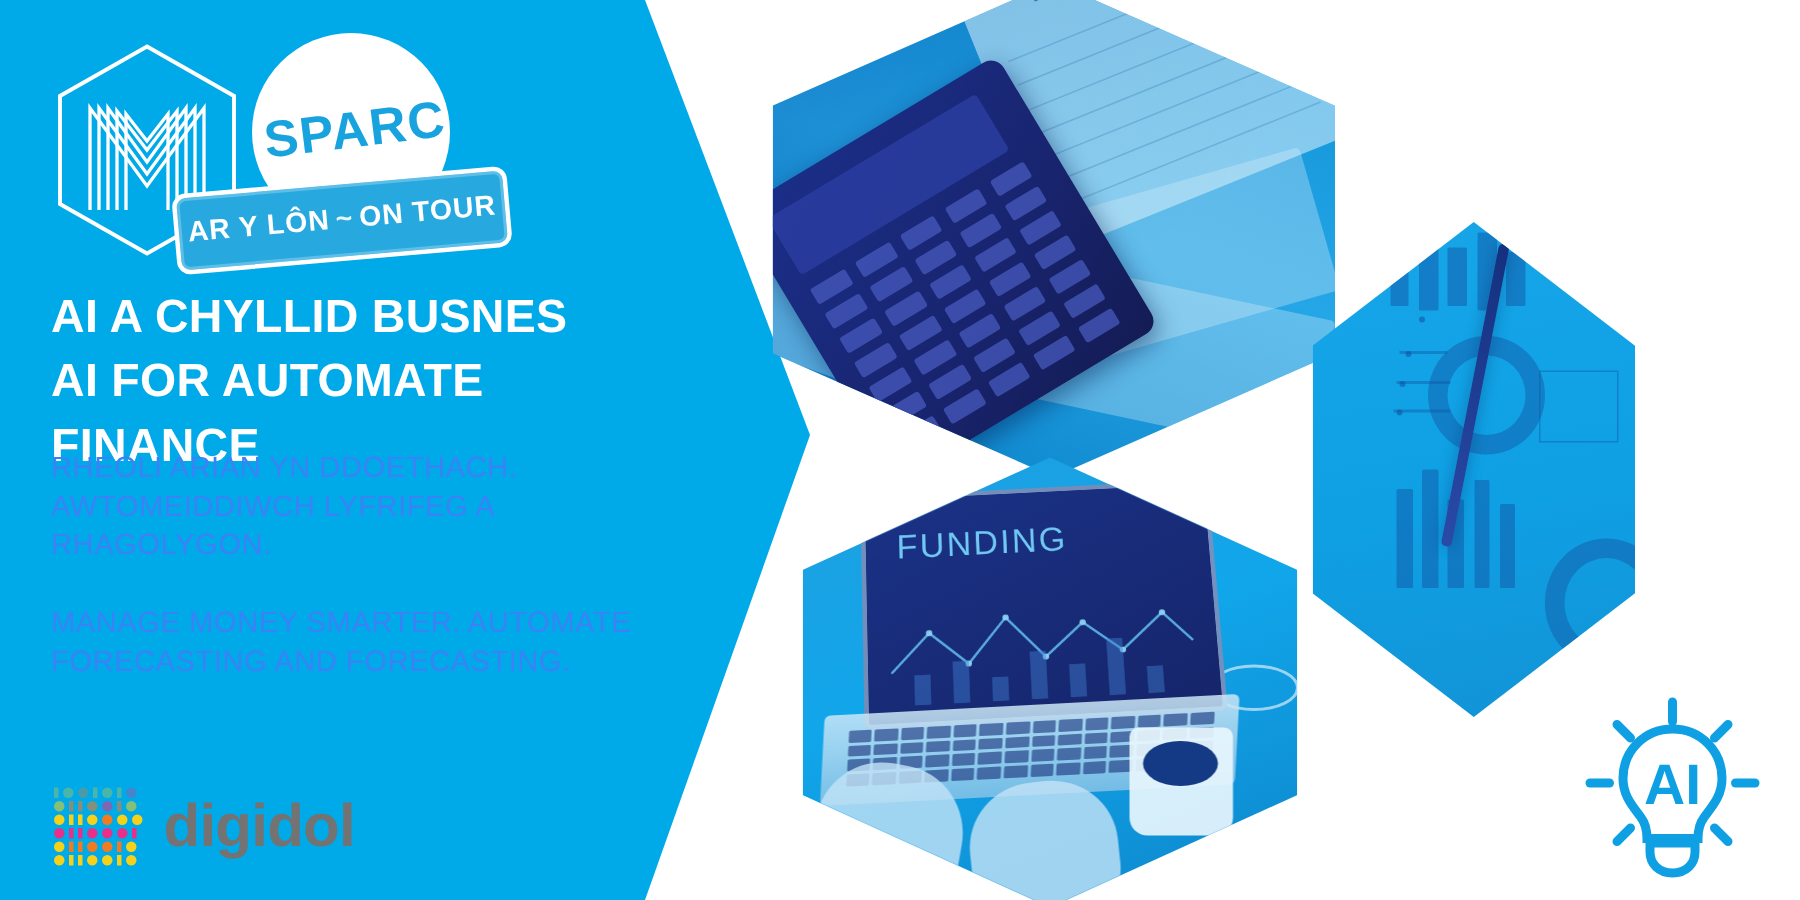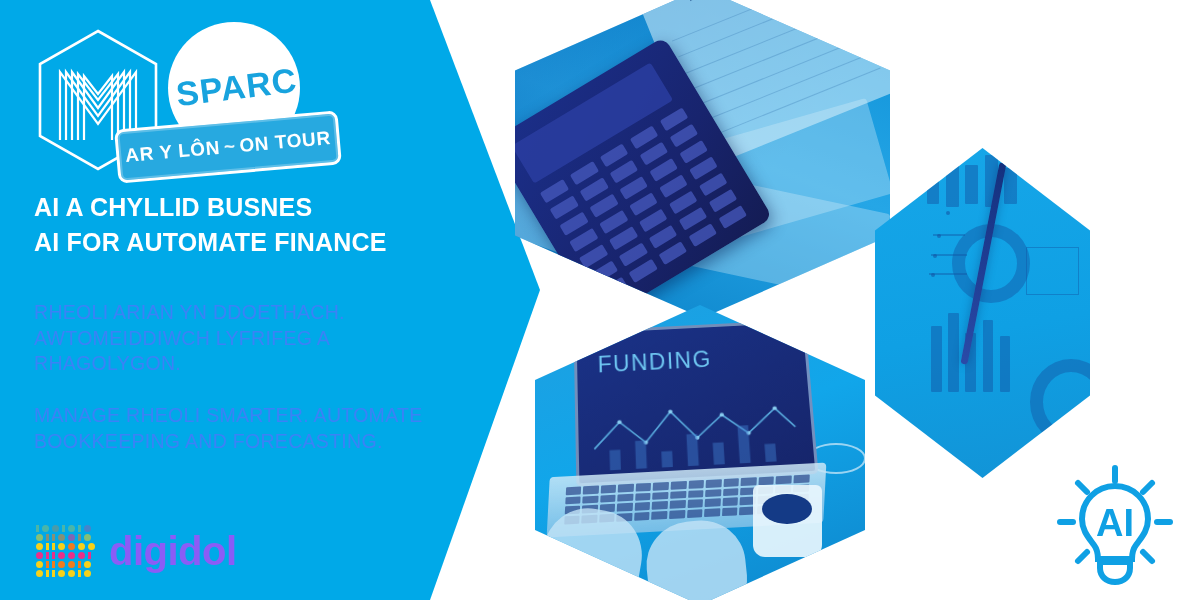--- a/index.html
+++ b/index.html
@@ -140,38 +140,38 @@
   }
   .tour-badge span{
     color:#ffffff;font-size:19px;font-weight:700;letter-spacing:.6px;
     white-space:nowrap;font-family:"Liberation Sans", sans-serif;
   }
   .tour-sep{font-size:12px;opacity:.9;padding:0 4px;}
 
   
   .headline{position:absolute;left:34px;top:190px;width:400px;z-index:6;}
   .headline div{
-    color:#ffffff;font-weight:700;font-size:25px;line-height:1.38;
+    color:#ffffff;font-weight:700;font-size:31px;line-height:1.38;
     letter-spacing:.2px;font-family:"Liberation Sans", sans-serif;
   }
   .body-copy{position:absolute;left:34px;top:300px;width:400px;z-index:6;}
   .body-copy p{
     margin:0 0 26px 0;color:#3b82f6;font-size:19.5px;line-height:1.32;
     font-weight:300;letter-spacing:.3px;font-family:"Liberation Sans", sans-serif;
   }
 
   
   .digidol{position:absolute;left:36px;top:522px;height:58px;z-index:6;
     display:flex;align-items:center;gap:14px;}
   .dots{display:grid;grid-template-rows:repeat(6,1fr);gap:2px;}
   .dots .row{display:flex;gap:3px;align-items:center;}
   .dots b{display:block;width:7px;height:7px;border-radius:50%;}
   .dots u{display:block;width:3px;height:7px;background:currentColor;text-decoration:none;}
   .digidol-word{
-    color:#8b5cf6;font-size:40px;font-weight:700;letter-spacing:-.5px;
+    color:#737373;font-size:40px;font-weight:700;letter-spacing:-.5px;
     font-family:"Liberation Sans", sans-serif;
   }
 
   
   .ai-bulb{position:absolute;left:1052px;top:462px;width:126px;height:126px;z-index:6;}
 </style>
 </head>
 <body>
 
 <div class="banner">
@@ -380,21 +380,21 @@
     </div>
   </div>
 
   <div class="headline">
     <div>AI A CHYLLID BUSNES</div>
     <div>AI FOR AUTOMATE FINANCE</div>
   </div>
 
   <div class="body-copy">
     <p> RHEOLI ARIAN YN DDOETHACH. AWTOMEIDDIWCH LYFRIFEG A RHAGOLYGON.</p>
-    <p>MANAGE RHEOLI SMARTER. AUTOMATE BOOKKEEPING AND FORECASTING.</p>
+    <p>MANAGE MONEY SMARTER. AUTOMATE FORECASTING AND FORECASTING.</p>
   </div>
 
   <div class="digidol">
     <div class="dots">
       <div class="row" style="color:#f6d11a;opacity:.30">
         <u></u>
           <b style="background:#f6d11a"></b>
           <b style="background:#f07c1f"></b>
           <u></u>
           <b style="background:#f6d11a"></b>

